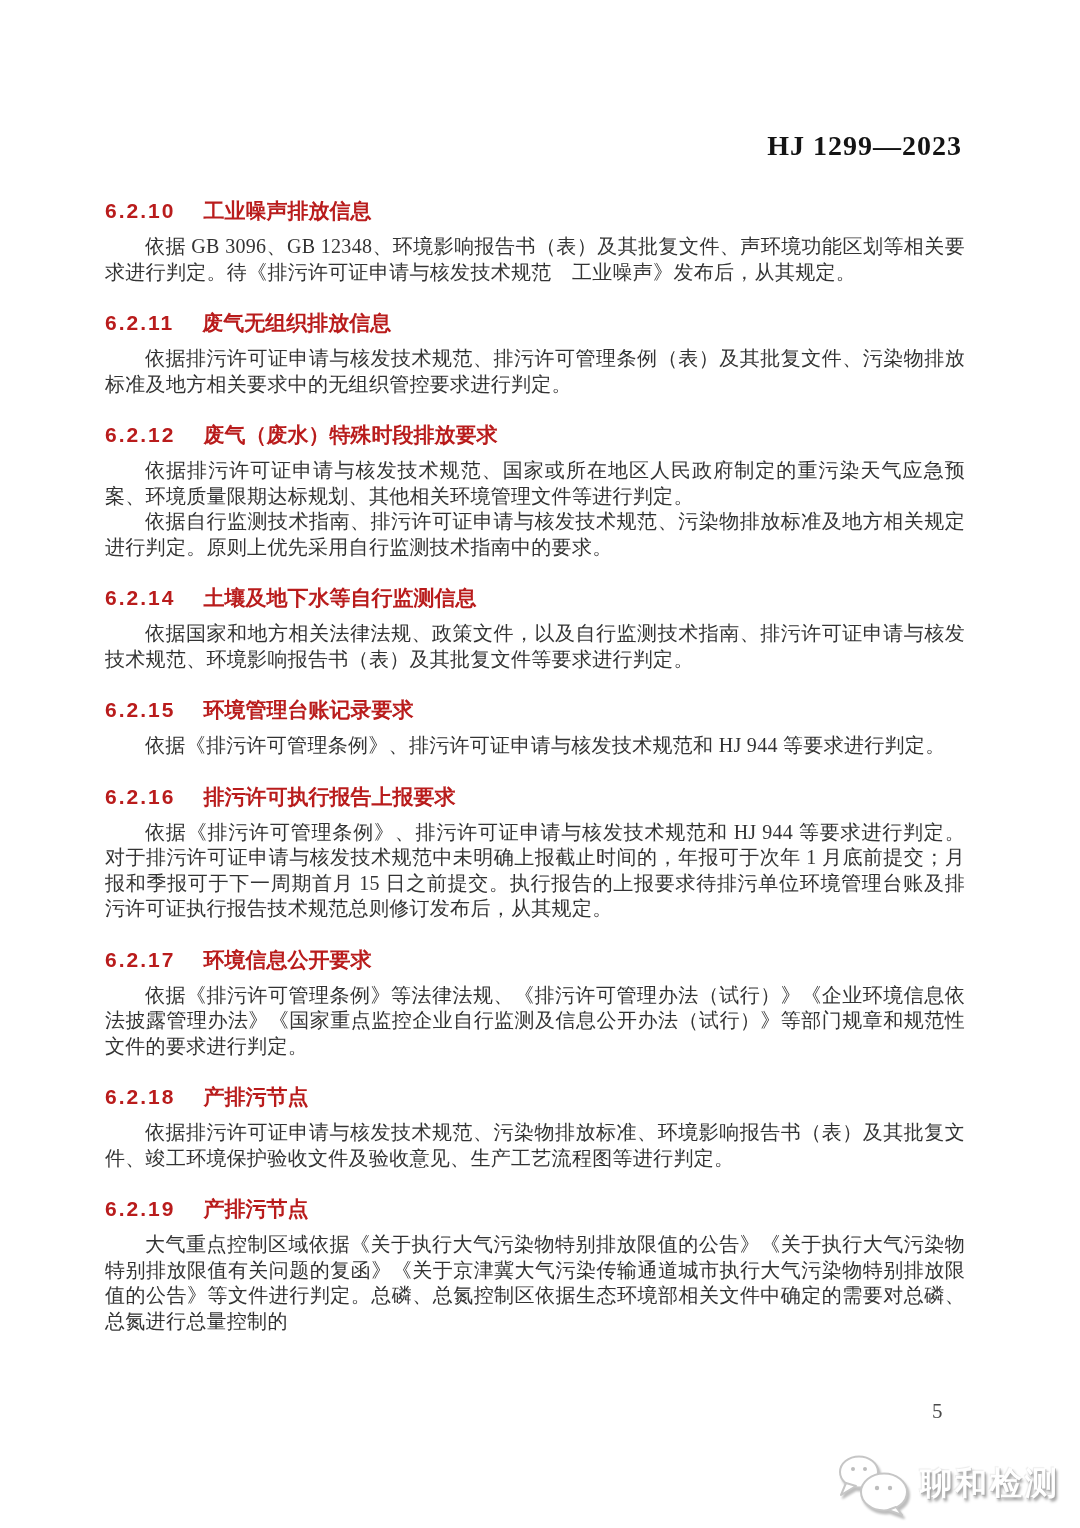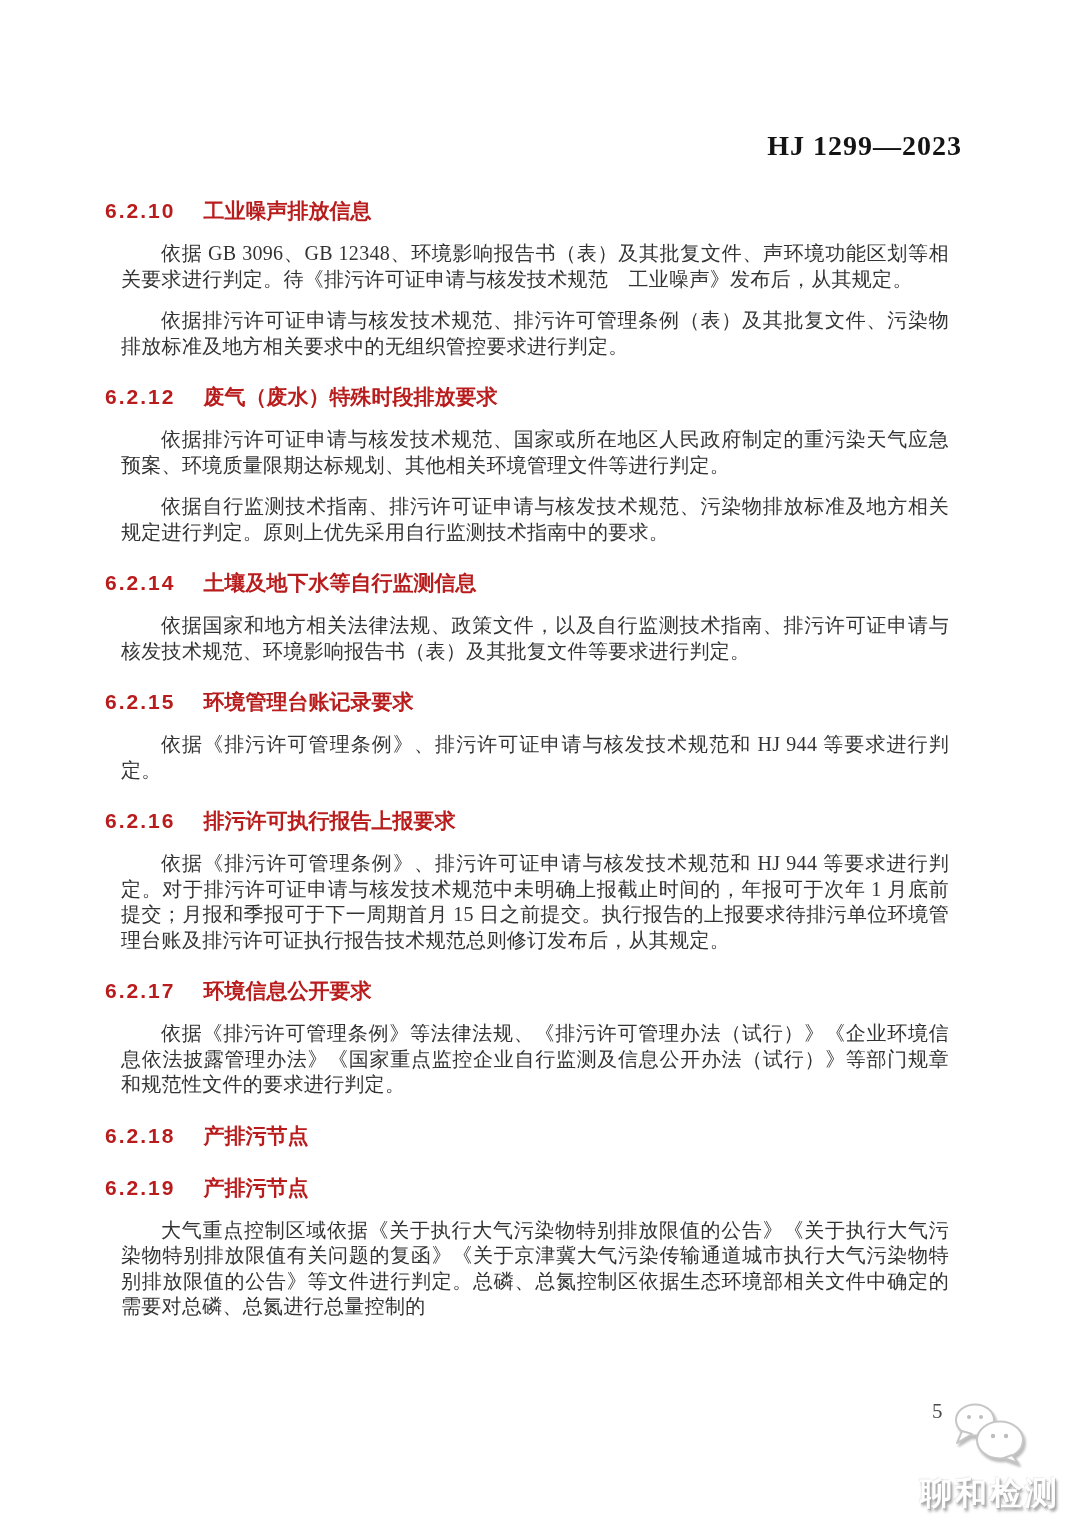--- a/index.html
+++ b/index.html
@@ -38,21 +38,21 @@
   }
   .section-number {
     font-weight: 600;
     letter-spacing: 2px;
     margin-right: 28px;
   }
   .section-title {
     font-weight: 700;
   }
   .section p {
-    margin: 16px;
+    margin: 0;
     font-size: 20px;
     line-height: 25.5px;
     text-align: justify;
     text-indent: 2em;
     letter-spacing: 0.3px;
     color: #333333;
     font-family: "Liberation Serif", serif;
   }
   .page-number {
     position: absolute;
@@ -62,21 +62,20 @@
     color: #4a4a4a;
     font-family: "Liberation Serif", serif;
   }
   .watermark {
     position: absolute;
     right: 20px;
     bottom: 12px;
     display: flex;
     align-items: center;
     gap: 8px;
-    flex-direction: column;
   }
   .watermark-icon {
     filter: drop-shadow(2px 3px 1px #bdbdbd);
   }
   .watermark-text {
     font-family: "Liberation Sans", sans-serif;
     font-weight: 700;
     font-size: 32px;
     letter-spacing: 3px;
     color: #ffffff;
@@ -89,20 +88,21 @@
 <div class="page">
 
   <div class="doc-header">HJ 1299—2023</div>
 
   <main class="content" id="sections">
       <section class="section">
         <h3><span class="section-number">6.2.10</span><span class="section-title">工业噪声排放信息</span></h3>
         <p>依据 GB 3096、GB 12348、环境影响报告书（表）及其批复文件、声环境功能区划等相关要求进行判定。待《排污许可证申请与核发技术规范　工业噪声》发布后，从其规定。</p>
       </section>
       <section class="section">
+        <h3><span class="section-number">6.2.11</span><span class="section-title">废气无组织排放信息</span></h3>
         <p>依据排污许可证申请与核发技术规范、排污许可管理条例（表）及其批复文件、污染物排放标准及地方相关要求中的无组织管控要求进行判定。</p>
       </section>
       <section class="section">
         <h3><span class="section-number">6.2.12</span><span class="section-title">废气（废水）特殊时段排放要求</span></h3>
         <p>依据排污许可证申请与核发技术规范、国家或所在地区人民政府制定的重污染天气应急预案、环境质量限期达标规划、其他相关环境管理文件等进行判定。</p>
       </section>
       <section class="section">
         <p>依据自行监测技术指南、排污许可证申请与核发技术规范、污染物排放标准及地方相关规定进行判定。原则上优先采用自行监测技术指南中的要求。</p>
       </section>
       <section class="section">
@@ -116,20 +116,21 @@
       <section class="section">
         <h3><span class="section-number">6.2.16</span><span class="section-title">排污许可执行报告上报要求</span></h3>
         <p>依据《排污许可管理条例》、排污许可证申请与核发技术规范和 HJ 944 等要求进行判定。对于排污许可证申请与核发技术规范中未明确上报截止时间的，年报可于次年 1 月底前提交；月报和季报可于下一周期首月 15 日之前提交。执行报告的上报要求待排污单位环境管理台账及排污许可证执行报告技术规范总则修订发布后，从其规定。</p>
       </section>
       <section class="section">
         <h3><span class="section-number">6.2.17</span><span class="section-title">环境信息公开要求</span></h3>
         <p>依据《排污许可管理条例》等法律法规、《排污许可管理办法（试行）》《企业环境信息依法披露管理办法》《国家重点监控企业自行监测及信息公开办法（试行）》等部门规章和规范性文件的要求进行判定。</p>
       </section>
       <section class="section">
         <h3><span class="section-number">6.2.18</span><span class="section-title">产排污节点</span></h3>
+        <p>依据排污许可证申请与核发技术规范、污染物排放标准、环境影响报告书（表）及其批复文件、竣工环境保护验收文件及验收意见、生产工艺流程图等进行判定。</p>
       </section>
       <section class="section">
         <h3><span class="section-number">6.2.19</span><span class="section-title">产排污节点</span></h3>
         <p>大气重点控制区域依据《关于执行大气污染物特别排放限值的公告》《关于执行大气污染物特别排放限值有关问题的复函》《关于京津冀大气污染传输通道城市执行大气污染物特别排放限值的公告》等文件进行判定。总磷、总氮控制区依据生态环境部相关文件中确定的需要对总磷、总氮进行总量控制的</p>
       </section>
     </main>
 
   <div class="page-number">5</div>
 
   <div class="watermark">

